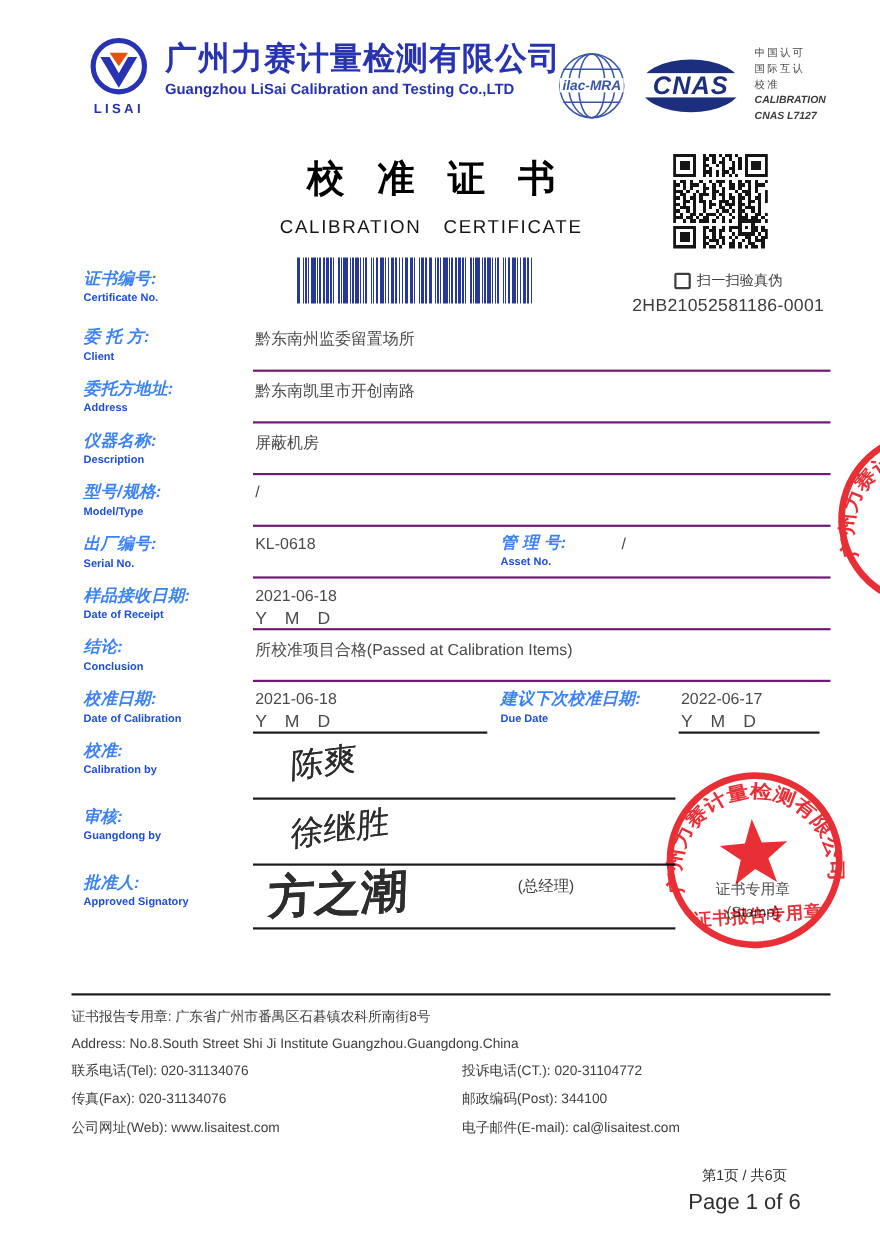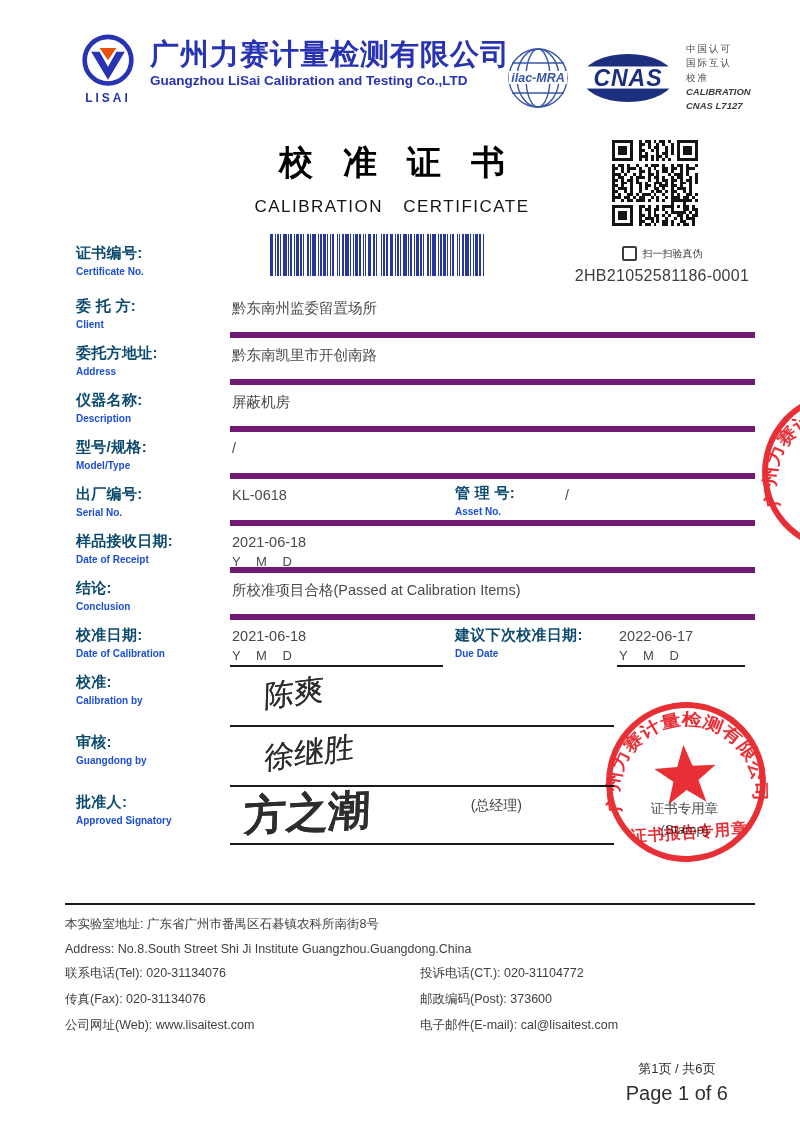--- a/index.html
+++ b/index.html
@@ -19,35 +19,35 @@
   .accred .enline{letter-spacing:0;font-weight:600;color:#3c3c3c;font-style:italic;}
 
   
   .title-block{position:absolute;top:140px;left:0;width:784px;text-align:center;}
   .title-cn{font-size:34px;font-weight:800;color:#000;letter-spacing:30px;margin-right:-30px;}
   .title-en{font-size:17px;color:#151515;letter-spacing:1.5px;word-spacing:14px;margin-top:11px;}
 
   
   .qr{position:absolute;left:612px;top:140px;width:86px;height:86px;}
   .verify{position:absolute;left:556px;top:246px;width:212px;text-align:center;color:#3d3d3d;}
-  .verify-line1{font-size:10px;display:flex;align-items:center;justify-content:center;gap:6px;}
+  .verify-line1{font-size:13px;display:flex;align-items:center;justify-content:center;gap:6px;}
   .scan-box{width:11px;height:11px;border:2px solid #3d3d3d;border-radius:2px;display:inline-block;}
   .verify-code{font-size:16px;margin-top:6px;letter-spacing:.3px;}
 
   
   .content{position:absolute;left:65px;top:238px;width:690px;}
   .frow{display:flex;box-sizing:border-box;}
   .h53{height:53px}.h47{height:47px}.h60{height:60px}.h58{height:58px}
   .flabel{width:165px;box-sizing:border-box;padding:6px 6px 0 11px;}
-  .cnl{display:block;font-size:15px;font-weight:700;color:#0c4a6e;letter-spacing:.3px;}
+  .cnl{display:block;font-size:15px;font-weight:700;color:#3b82f6;letter-spacing:.3px;font-style:italic;}
   .enl{display:block;font-size:10px;color:#1d4ed8;margin-top:3px;font-weight:700;}
-  .fval{flex:1;border-bottom:6px solid #701a75;padding:8px 0 0 2px;font-size:14.5px;color:#4a4a4a;box-sizing:border-box;}
+  .fval{flex:1;border-bottom:2px solid #701a75;padding:8px 0 0 2px;font-size:14.5px;color:#4a4a4a;box-sizing:border-box;}
   .noline{border-bottom:none;}
   .barcode{margin-left:38px;margin-top:-12px;display:block;}
-  .ymd{font-size:13px;margin-top:4px;word-spacing:12px;color:#4a4a4a;}
+  .ymd{font-size:16px;margin-top:4px;word-spacing:12px;color:#4a4a4a;}
   .split{display:flex;padding:0;}
   .serial-v{width:225px;padding:8px 0 0 2px;box-sizing:border-box;}
   .asset-l{width:94px;padding-top:5px;}
   .asset-v{padding:8px 0 0 16px;}
   .cal-left{width:213px;border-bottom:2px solid #1a1a1a;padding:8px 0 0 2px;box-sizing:border-box;}
   .due-label{width:174px;padding:6px 0 0 12px;box-sizing:border-box;}
   .due-right{flex:1;border-bottom:2px solid #1a1a1a;padding:8px 0 0 2px;margin-right:10px;}
   .sig-line{width:384px;border-bottom:2px solid #1a1a1a;position:relative;display:flex;box-sizing:border-box;padding:2px 0 0 10px;}
   .sig{font-size:30px;color:#2d2d2d;transform:rotate(-7deg) skewX(-9deg);display:inline-block;margin-left:24px;margin-top:4px;font-weight:500;text-shadow:0 0 .5px #2d2d2d;}
   .sig-big{font-size:42px;font-weight:700;transform:rotate(-3deg) skewX(-5deg);margin-left:4px;margin-top:2px;line-height:1.05;}
@@ -341,29 +341,29 @@
         <path id="arcEdge" d="M 20 112 A 67 67 0 1 1 150 112" fill="none"></path>
       </defs>
     <circle cx="85" cy="85" r="76" fill="none" stroke="#e8232b" stroke-width="6"></circle>
     <polygon fill="#e8232b" points="85,48 92.6,69.5 115.4,70.1 97.4,84 103.8,105.9 85,93 66.2,105.9 72.6,84 54.6,70.1 77.4,69.5"></polygon>
     <text font-size="16.5" font-weight="bold" fill="#e8232b">
       <textPath href="#arcEdge" startOffset="2" textLength="238" lengthAdjust="spacingAndGlyphs">广州力赛计量检测有限公司</textPath>
     </text>
   </svg>
 
   <div class="footer">
-    <div class="f-line">本实验室地址: 广东省广州市番禺区石碁镇农科所南街8号</div>
+    <div class="f-line">证书报告专用章: 广东省广州市番禺区石碁镇农科所南街8号</div>
     <div class="f-line">Address: No.8.South Street Shi Ji Institute Guangzhou.Guangdong.China</div>
     <div class="f-cols">
       <div class="f-left">联系电话(Tel): 020-31134076</div>
       <div>投诉电话(CT.): 020-31104772</div>
     </div>
     <div class="f-cols">
       <div class="f-left">传真(Fax): 020-31134076</div>
-      <div>邮政编码(Post): 373600</div>
+      <div>邮政编码(Post): 344100</div>
     </div>
     <div class="f-cols">
       <div class="f-left">公司网址(Web): www.lisaitest.com</div>
       <div>电子邮件(E-mail): cal@lisaitest.com</div>
     </div>
   </div>
 
   <div class="pagenum">
     <div class="pg-cn">第1页 / 共6页</div>
     <div class="pg-en">Page 1 of 6</div>

